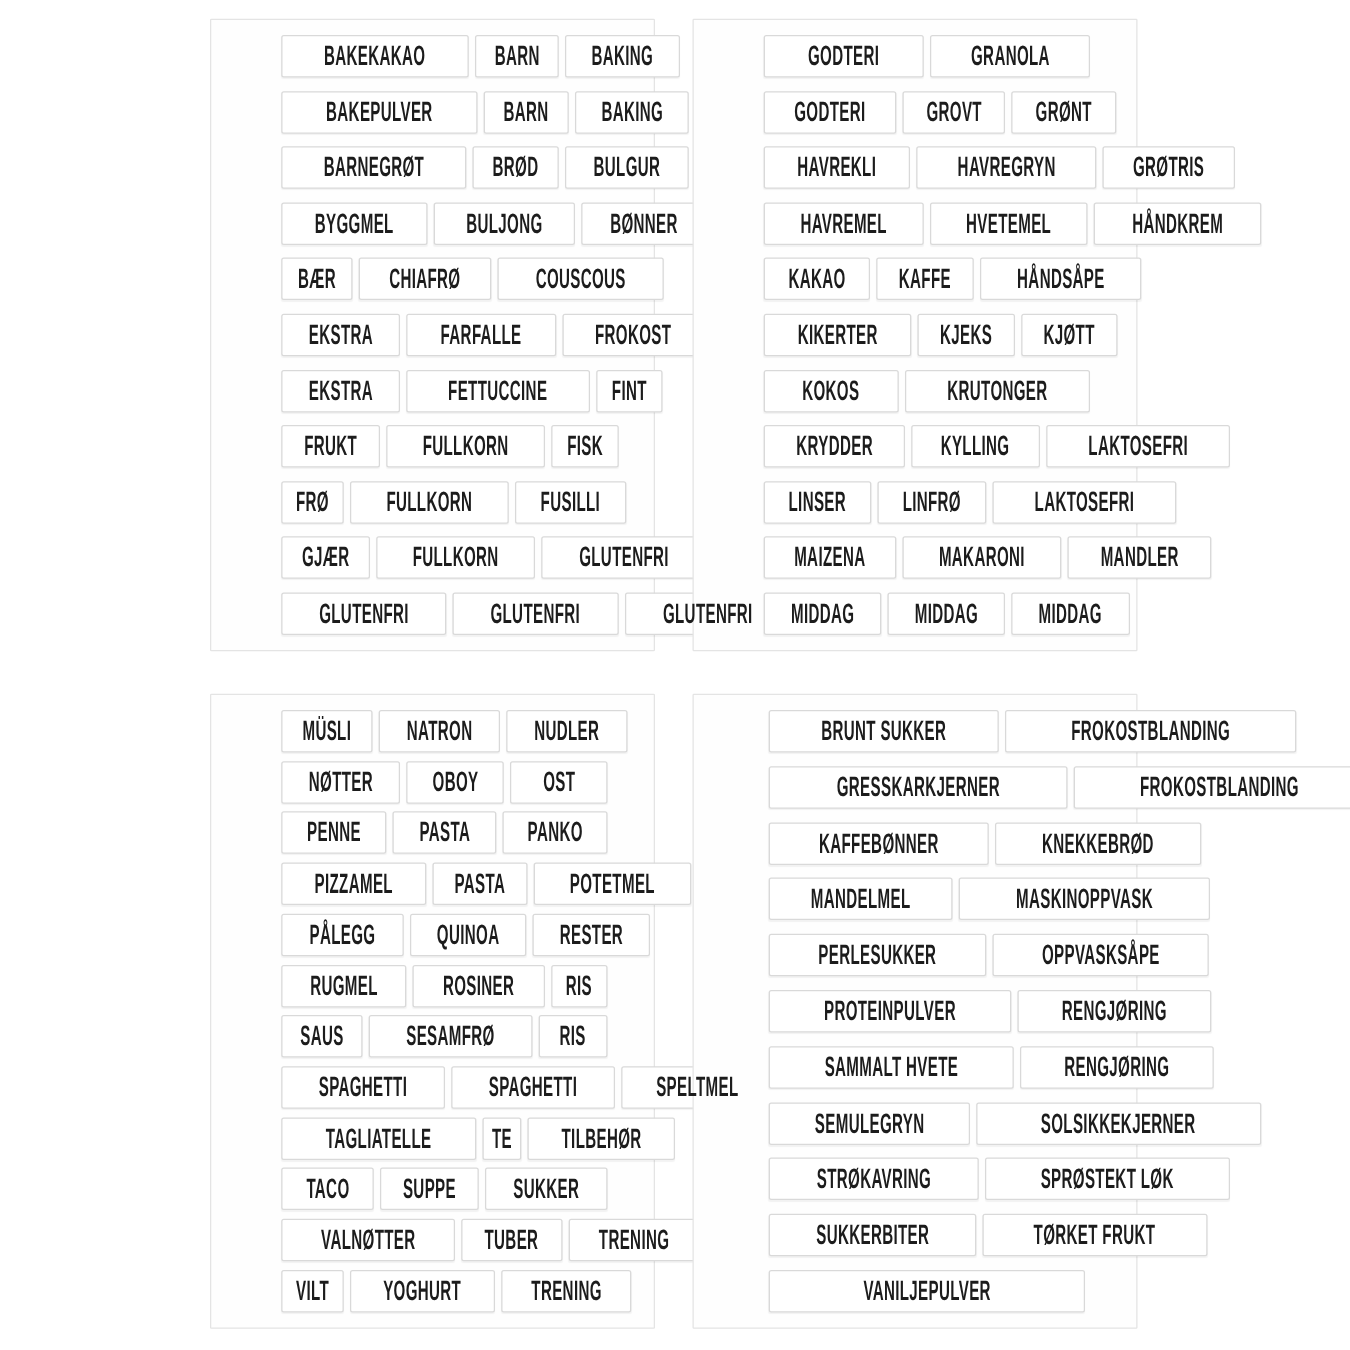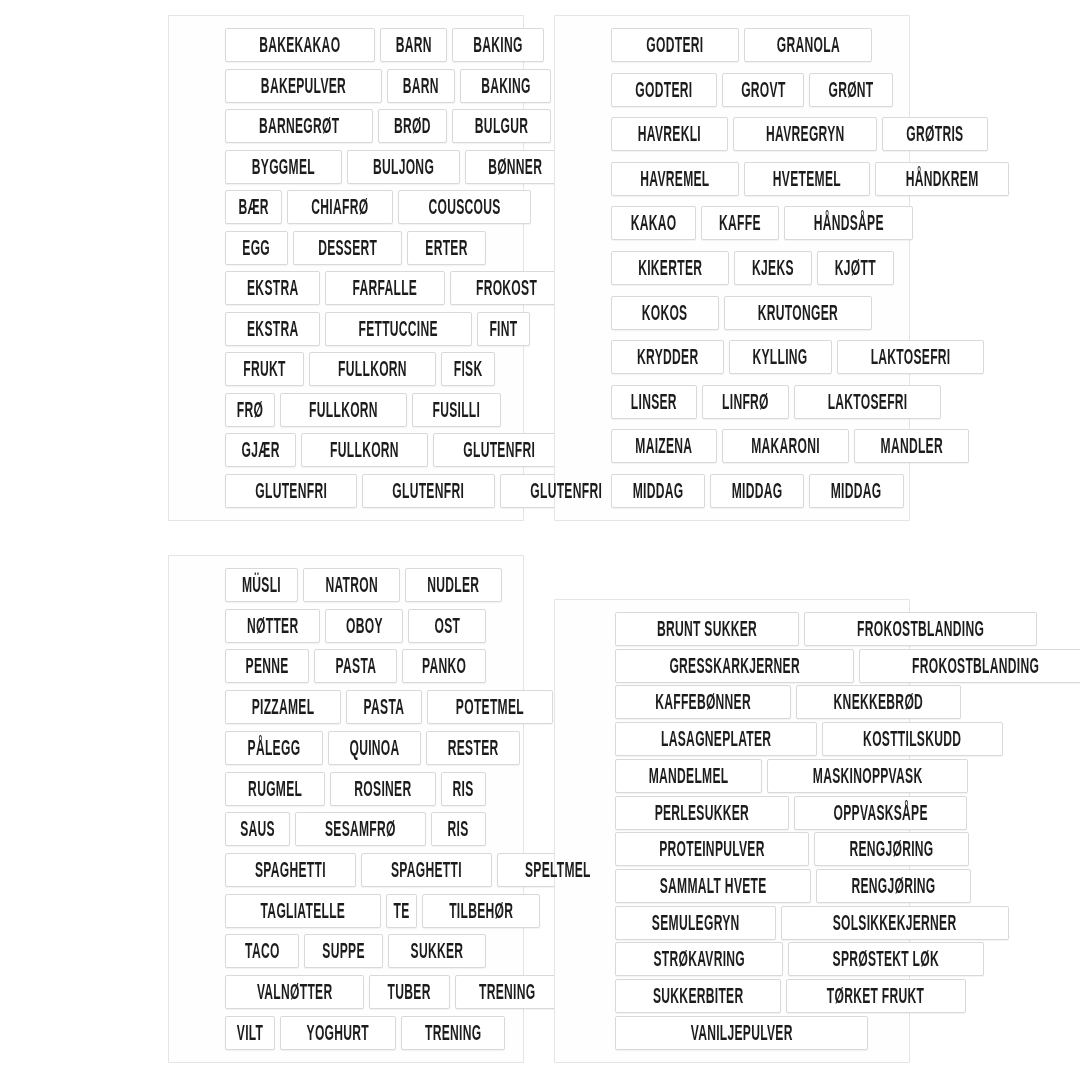--- a/index.html
+++ b/index.html
@@ -34,21 +34,20 @@
     background: var(--sheet-bg, #fefefe);
     border: 1px solid var(--sheet-border, #e4e4e4);
     border-radius: 1px;
     display: flex;
     flex-direction: column;
     justify-content: space-between;
     padding: 12px 37px;
   }
   .sheet.cols2 {
     padding: 12px 41px;
-    margin-top: 44px;
   }
   .row {
     display: flex;
     gap: 5px;
     padding-left: 19px;
   }
   .label {
     flex: 1;
     height: 34px;
     box-sizing: border-box;
@@ -128,31 +127,20 @@
           </div>
           <div class="label">
             <span class="label-text">CHIAFRØ</span>
           </div>
           <div class="label">
             <span class="label-text">COUSCOUS</span>
           </div>
         </div>
         <div class="row">
           <div class="label">
-            <span class="label-text">EGG</span>
-          </div>
-          <div class="label">
-            <span class="label-text">DESSERT</span>
-          </div>
-          <div class="label">
-            <span class="label-text">ERTER</span>
-          </div>
-        </div>
-        <div class="row">
-          <div class="label">
             <span class="label-text">EKSTRA</span>
           </div>
           <div class="label">
             <span class="label-text">FARFALLE</span>
           </div>
           <div class="label">
             <span class="label-text">FROKOST</span>
           </div>
         </div>
         <div class="row">
@@ -478,28 +466,20 @@
           <div class="label">
             <span class="label-text">FROKOSTBLANDING</span>
           </div>
         </div>
         <div class="row">
           <div class="label">
             <span class="label-text">KAFFEBØNNER</span>
           </div>
           <div class="label">
             <span class="label-text">KNEKKEBRØD</span>
-          </div>
-        </div>
-        <div class="row">
-          <div class="label">
-            <span class="label-text">LASAGNEPLATER</span>
-          </div>
-          <div class="label">
-            <span class="label-text">KOSTTILSKUDD</span>
           </div>
         </div>
         <div class="row">
           <div class="label">
             <span class="label-text">MANDELMEL</span>
           </div>
           <div class="label">
             <span class="label-text">MASKINOPPVASK</span>
           </div>
         </div>

